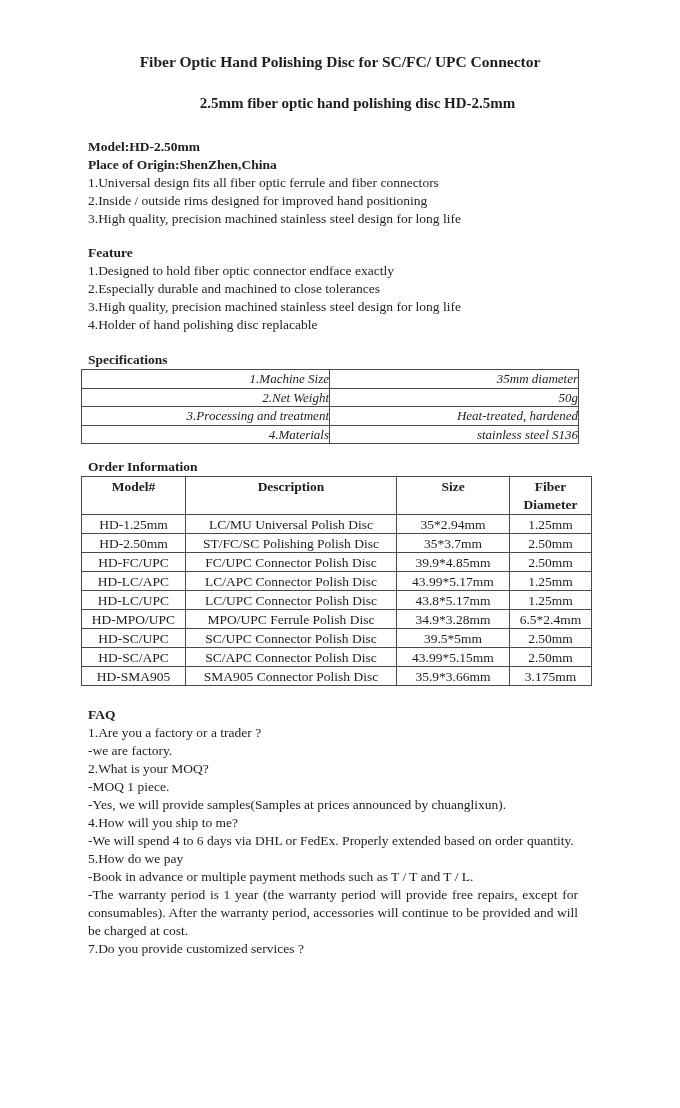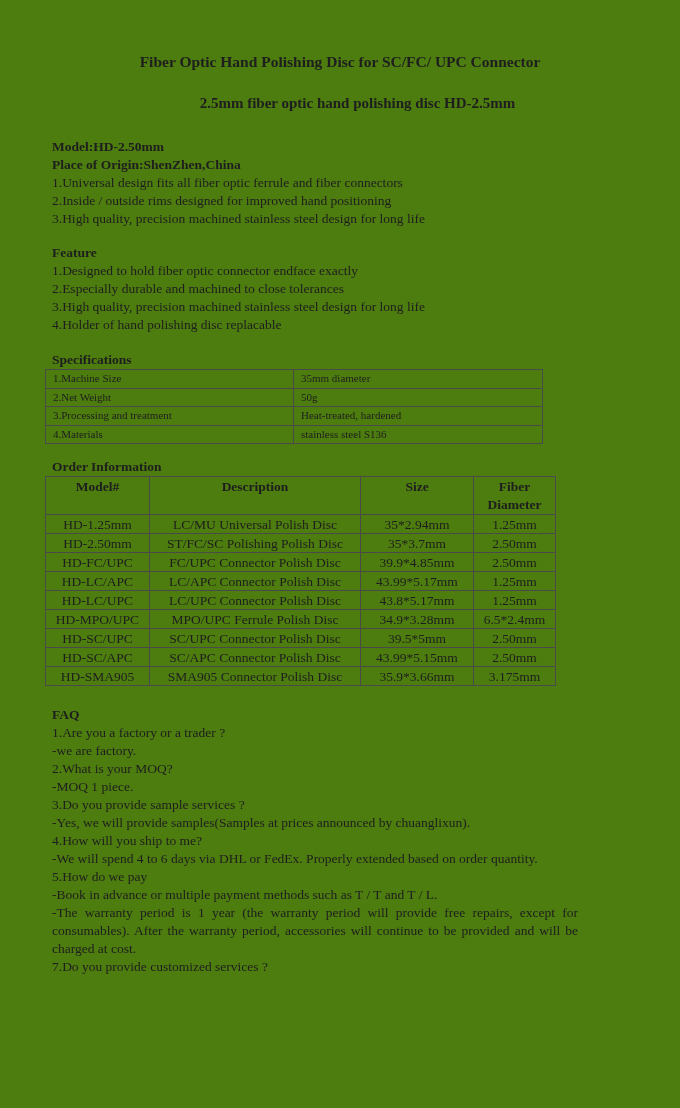--- a/index.html
+++ b/index.html
@@ -1,65 +1,66 @@
 <!DOCTYPE html>
 <html><head>
 <meta charset="utf-8">
 <style>
   html, body { margin: 0; padding: 0; background: #e8e8e8; }
   .page {
     position: relative;
     width: 680px;
     height: 1108px;
     margin: 0 auto;
-    background: #4d7c0f;
+    background: #ffffff;
     font-family: "Liberation Serif", "DejaVu Serif", serif;
     color: #1e1e1e;
     overflow: hidden;
     box-sizing: border-box;
   }
   .doc-title {
     padding-top: 53px;
     text-align: center;
     font-weight: bold;
     font-size: 15.5px;
     line-height: 18px;
   }
   .doc-subtitle {
     margin-top: 23px;
     text-align: center;
     font-weight: bold;
     font-size: 15px;
     line-height: 18px;
     padding-left: 35px;
   }
-  .content { padding: 0 102px 0 52px; }
+  .content { padding: 0 102px 0 88px; }
   .line {
     margin: 0;
     font-size: 13.5px;
     line-height: 18px;
   }
   .bold { font-weight: bold; }
   .justify { text-align: justify; }
   .sec-product { margin-top: 26px; }
   .sec-feature { margin-top: 16px; }
   .sec-specs   { margin-top: 17px; }
   .sec-order   { margin-top: 14px; }
   .sec-faq     { margin-top: 20px; }
 
   table { border-collapse: collapse; table-layout: fixed; }
   td, th { border: 1px solid #4a4a4a; overflow: hidden; }
 
   table.specs-table { width: 497px; margin-left: -7px; }
   table.specs-table td {
-    font-size: 11px;
+    font-size: 13px;
     line-height: 17.5px;
     padding: 0 0 0 7px;
-    text-align: left;
+    text-align: right;
     white-space: nowrap;
+    font-style: italic;
   }
 
   table.order-table { width: 510px; margin-left: -7px; text-align: center; }
   table.order-table th {
     font-size: 13.5px;
     line-height: 18px;
     font-weight: bold;
     vertical-align: top;
     padding: 1px 2px 0;
   }
@@ -212,21 +213,20 @@
           </tbody>
       </table>
     </div>
 
     <div class="sec-faq">
       <p class="line bold">FAQ</p>
       <p class="line">1.Are you a factory or a trader ?</p>
       <p class="line">-we are factory.</p>
       <p class="line">2.What is your MOQ?</p>
       <p class="line">-MOQ 1 piece.</p>
-      <p class="line">3.Do you provide sample services ?</p>
       <p class="line">-Yes, we will provide samples(Samples at prices announced by chuanglixun).</p>
       <p class="line">4.How will you ship to me?</p>
       <p class="line justify">-We will spend 4 to 6 days via DHL or FedEx. Properly extended based on order quantity.</p>
       <p class="line">5.How do we pay</p>
       <p class="line">-Book in advance or multiple payment methods such as T / T and T / L.</p>
       <p class="line justify">-The warranty period is 1 year (the warranty period   will provide free repairs, except for consumables). After the warranty period, accessories will continue to be provided and will be charged at cost.</p>
       <p class="line">7.Do you provide customized services ?</p>
     </div>
 
   </div>

